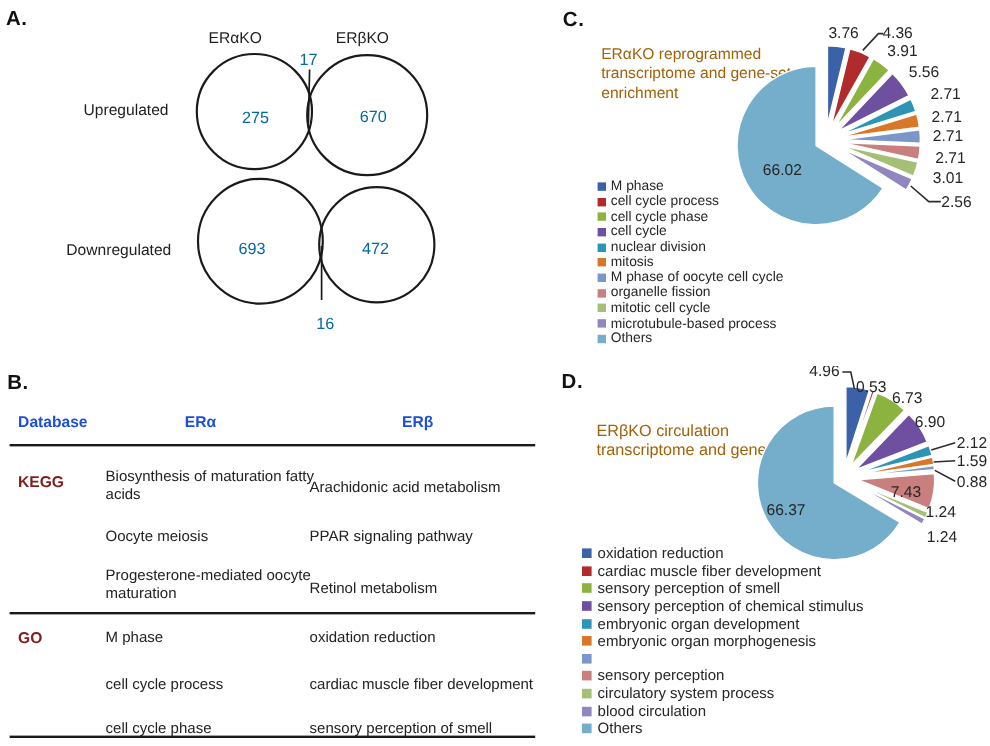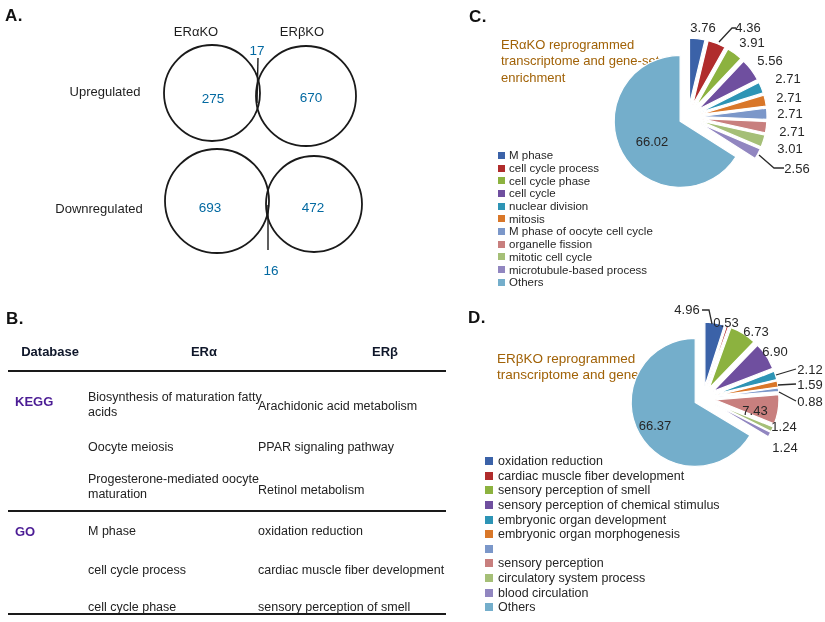--- a/index.html
+++ b/index.html
@@ -3,23 +3,23 @@
 <meta charset="utf-8">
 <style>
   html,body{margin:0;padding:0;background:#fff;}
   .fig{position:relative;width:825px;height:622px;background:#fff;overflow:hidden;
        font-family:"Liberation Sans",sans-serif;color:#222;}
   .abs{position:absolute;}
   .ctr{transform:translate(-50%,-50%);white-space:nowrap;text-align:center;}
   .pletter{font-weight:bold;font-size:17px;color:#111;letter-spacing:.5px;}
   .vtext{font-size:13px;color:#1e1e1e;}
   .vnum{font-size:13.5px;color:#0369a1;}
-  .bhead{font-weight:bold;font-size:13px;color:#0f172a;text-align:right;}
+  .bhead{font-weight:bold;font-size:13px;color:#1d4ed8;text-align:center;}
   .bcell{font-size:12.5px;line-height:15px;color:#222;}
-  .bgroup{font-weight:bold;font-size:13px;color:#4c1d95;}
+  .bgroup{font-weight:bold;font-size:13px;color:#7f1d1d;}
   .rule{position:absolute;left:8px;width:438px;height:2px;background:#1a1a1a;}
   .ptitle{font-size:13px;line-height:16.3px;color:#a16207;}
   .legend{list-style:none;margin:0;padding:0;position:absolute;}
   .legend li{display:flex;align-items:center;}
   .legend .sq{display:inline-block;flex:none;}
   .legend-c li{height:12.7px;font-size:11.5px;color:#262626;}
   .legend-c .sq{width:7px;height:7px;margin-right:4px;}
   .legend-d li{height:14.6px;font-size:12.5px;color:#262626;}
   .legend-d .sq{width:8px;height:8px;margin-right:5px;}
   svg text{font-family:"Liberation Sans",sans-serif;}
@@ -161,21 +161,21 @@
       </li>
       <li>
         <span class="sq" style="background: rgb(116, 174, 203);"></span>
         <span>Others</span>
       </li>
     </ul>
 
   <div class="abs pletter" style="left:468px;top:308px;">D.</div>
 
   <div class="abs ptitle" style="left:497px;top:351px;font-size:13.5px;">
-    <div>ERβKO reprogrammed</div>
+    <div>ERβKO circulation</div>
     <div>transcriptome and gene-</div>
   </div>
 
   <svg id="pie-d" class="abs" style="left:460px;top:305px;" width="365" height="315">
       <path d="M 244.9 81.1 L 244.9 17.1 A 64 64 0 0 1 264.5 20.2 Z" fill="#3b62a8" stroke="#fff" stroke-width="1.2" stroke-linejoin="round"></path>
       <path d="M 246.9 81.6 L 266.5 20.7 A 64 64 0 0 1 268.5 21.4 Z" fill="#b02c2c" stroke="#fff" stroke-width="1.2" stroke-linejoin="round"></path>
       <path d="M 249.3 82.8 L 271.0 22.6 A 64 64 0 0 1 293.8 36.8 Z" fill="#8cb23f" stroke="#fff" stroke-width="1.2" stroke-linejoin="round"></path>
       <path d="M 253.0 86.4 L 297.5 40.3 A 64 64 0 0 1 312.7 63.3 Z" fill="#6f4f9f" stroke="#fff" stroke-width="1.2" stroke-linejoin="round"></path>
       <path d="M 254.5 89.4 L 314.1 66.3 A 64 64 0 0 1 316.7 74.5 Z" fill="#2d94b5" stroke="#fff" stroke-width="1.2" stroke-linejoin="round"></path>
       <path d="M 254.8 90.8 L 317.0 75.8 A 64 64 0 0 1 318.2 82.1 Z" fill="#d97729" stroke="#fff" stroke-width="1.2" stroke-linejoin="round"></path>

